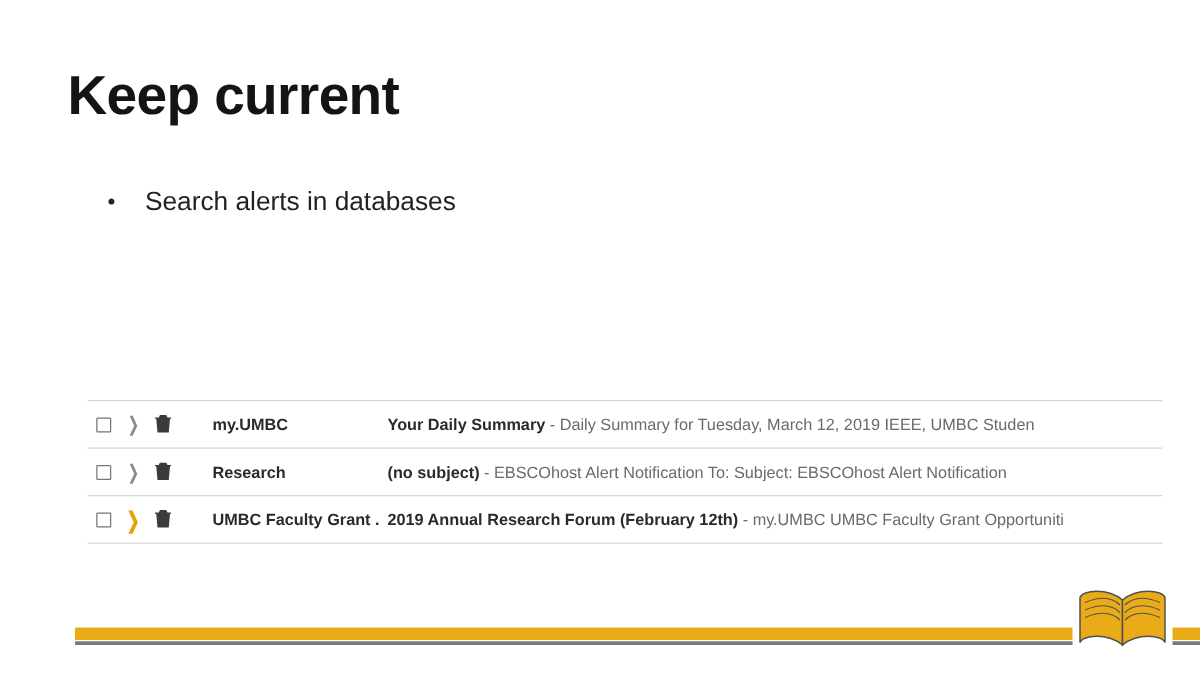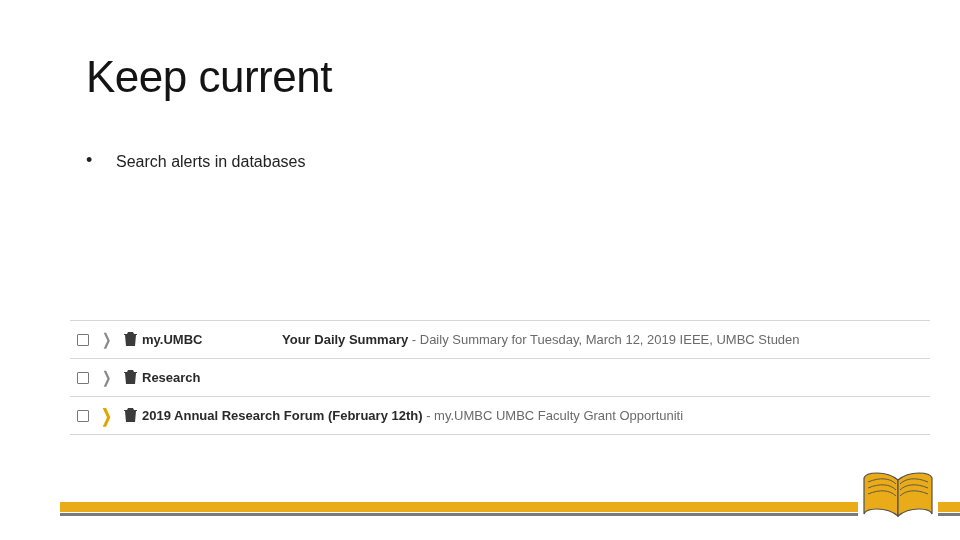--- a/index.html
+++ b/index.html
@@ -8,31 +8,30 @@
     position: relative;
     width: 960px;
     height: 540px;
     overflow: hidden;
   }
   .title {
     position: absolute;
     left: 54px;
     top: 52px;
     font-size: 44px;
-    font-weight: 400;
+    font-weight: 700;
     color: #141414;
     letter-spacing: -0.5px;
-    margin-left: 32px;
   }
   .bullets {
     position: absolute;
     left: 86px;
     top: 148px;
     list-style: none;
-    font-size: 16px;
+    font-size: 21px;
     color: #222;
     line-height: 1.35;
   }
   .bullets li::before {
     content: "•";
     display: inline-block;
     width: 30px;
     color: #222;
     font-size: 18px;
     vertical-align: 1px;
@@ -50,21 +49,21 @@
     align-items: center;
     height: 38px;
     border-bottom: 1px solid #d6d6d6;
     font-size: 13px;
     color: #555;
     white-space: nowrap;
   }
   .cell-cb { width: 26px; display:flex; justify-content:center; }
   .cell-chev { width: 22px; display:flex; justify-content:center; }
   .cell-trash { width: 24px; display:flex; justify-content:center; }
-  .cell-sender { width: 140px; font-weight: 700; color: #2a2a2a; }
+  .cell-sender { width: 140px; font-weight: 700; color: #2a2a2a; margin-left: 28px; }
   .cell-subject { flex: 1; overflow: hidden; }
   .subject-strong { font-weight: 700; color: #2a2a2a; }
   .subject-rest { color: #6a6a6a; }
   .checkbox-glyph {
     width: 12px; height: 12px; border: 1.5px solid #777; border-radius: 1px;
   }
   .chev {
     display:inline-block;
     font-family: "Segoe UI Symbol", Arial, sans-serif;
   }
@@ -134,34 +133,38 @@
         </span>
       <span class="cell-chev">
           <span class="chev chev-grey">❯</span>
         </span>
       <span class="cell-trash">
         <svg class="trash-svg" width="13" height="15" viewBox="0 0 13 15">
             <path fill="#3b3b3b" d="M1 3h11l-1 11H2L1 3zm3-3h5l1 2H3l1-2zM0 2h13v1H0z"></path>
           </svg>
       </span>
       <span class="cell-sender">Research</span>
+      <span class="cell-subject">
+        <span class="subject-strong">(no subject)</span><span class="subject-rest"> - EBSCOhost Alert Notification To: Subject: EBSCOhost Alert Notification </span>
+      </span>
     </div>
 
     <div class="mail-row">
       <span class="cell-cb">
           <span class="checkbox-glyph"></span>
         </span>
       <span class="cell-chev">
           <span class="chev chev-gold">❯</span>
         </span>
       <span class="cell-trash">
         <svg class="trash-svg" width="13" height="15" viewBox="0 0 13 15">
             <path fill="#3b3b3b" d="M1 3h11l-1 11H2L1 3zm3-3h5l1 2H3l1-2zM0 2h13v1H0z"></path>
           </svg>
       </span>
+      <span class="cell-sender">UMBC Faculty Grant .</span>
       <span class="cell-subject">
         <span class="subject-strong">2019 Annual Research Forum (February 12th)</span><span class="subject-rest"> - my.UMBC UMBC Faculty Grant Opportuniti</span>
       </span>
     </div>
 
   </div>
 
   <div class="footer-bar"></div>
   <div class="footer-line"></div>
   <div class="book-icon">

